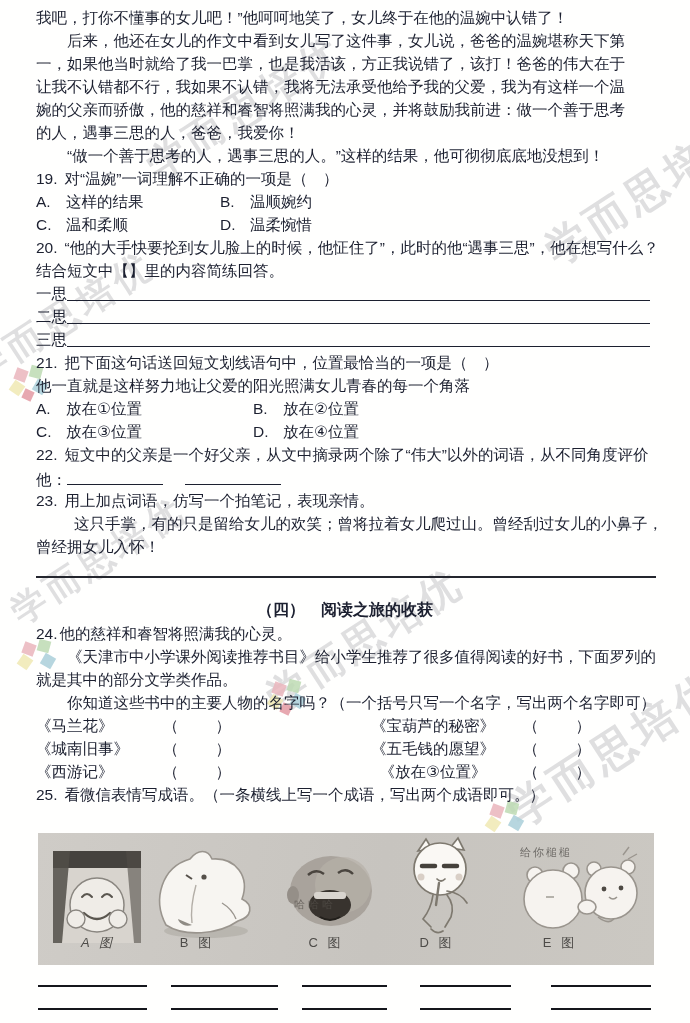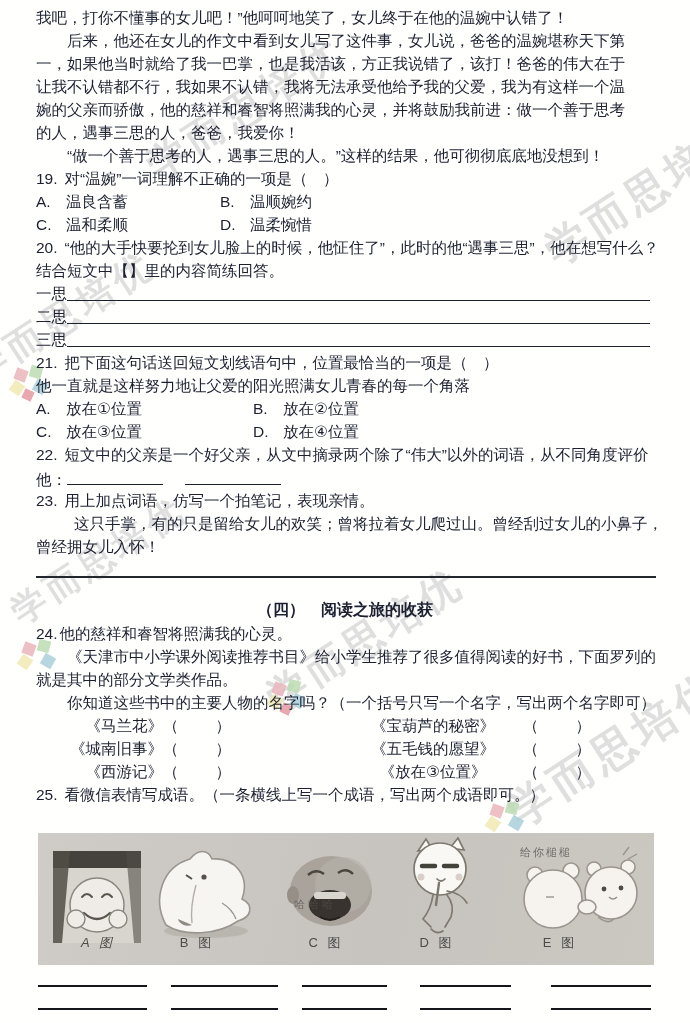--- a/index.html
+++ b/index.html
@@ -24,21 +24,21 @@
   .qnum{display:inline-block;margin-right:7px;}
   .optrow{display:flex;}
   .w184{width:184px;}
   .w217{width:217px;}
   .olabel{display:inline-block;width:30px;}
   .blankrow{display:flex;}
   .uline{display:inline-block;border-bottom:1.6px solid #1c2030;height:18px;}
   .ugrow{flex:1;margin-right:6px;}
   .u95{width:96px;margin-right:22px;}
   .bookrow{display:flex;}
-  .bt1{width:127px;text-align:right;}
+  .bt1{width:127px;}
   .bp1{width:180px;}
   .bt2{width:180px;text-align:center;}
   .paren{letter-spacing:2px;}
   .sep{position:absolute;left:36px;width:620px;border-top:2px solid #24262e;z-index:2;}
   .heading{position:absolute;left:0;top:598px;width:690px;text-align:center;
     font-weight:bold;font-size:16px;z-index:2;}
   
   .strip{position:absolute;left:38px;top:833px;width:616px;height:132px;
     background:linear-gradient(100deg,#cfccc7 0%,#c7c4bf 55%,#cbc8c2 100%);z-index:2;}
   .strip .figlabel{position:absolute;top:98px;transform:translateX(-50%);
@@ -93,21 +93,21 @@
     <div class="line">我吧，打你不懂事的女儿吧！”他呵呵地笑了，女儿终于在他的温婉中认错了！</div>
     <div class="line ind">后来，他还在女儿的作文中看到女儿写了这件事，女儿说，爸爸的温婉堪称天下第</div>
     <div class="line">一，如果他当时就给了我一巴掌，也是我活该，方正我说错了，该打！爸爸的伟大在于</div>
     <div class="line">让我不认错都不行，我如果不认错，我将无法承受他给予我的父爱，我为有这样一个温</div>
     <div class="line">婉的父亲而骄傲，他的慈祥和睿智将照满我的心灵，并将鼓励我前进：做一个善于思考</div>
     <div class="line">的人，遇事三思的人，爸爸，我爱你！</div>
     <div class="line ind">“做一个善于思考的人，遇事三思的人。”这样的结果，他可彻彻底底地没想到！</div>
 
     <div class="line"><span class="qnum">19.</span><span>对“温婉”一词理解不正确的一项是（　）</span></div>
     <div class="line optrow">
-      <span class="w184"><span class="olabel">A.</span><span>温良含蓄</span></span>
+      <span class="w184"><span class="olabel">A.</span><span>这样的结果</span></span>
       <span><span class="olabel">B.</span><span>温顺婉约</span></span>
     </div>
     <div class="line optrow">
       <span class="w184"><span class="olabel">C.</span><span>温和柔顺</span></span>
       <span><span class="olabel">D.</span><span>温柔惋惜</span></span>
     </div>
 
     <div class="line"><span class="qnum">20.</span><span>“他的大手快要抡到女儿脸上的时候，他怔住了”，此时的他“遇事三思”，他在想写什么？</span></div>
     <div class="line">结合短文中【】里的内容简练回答。</div>
     <div class="line blankrow">

